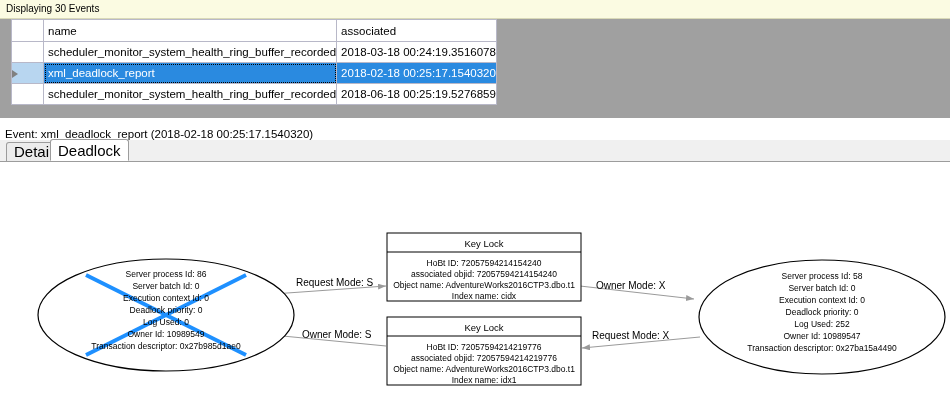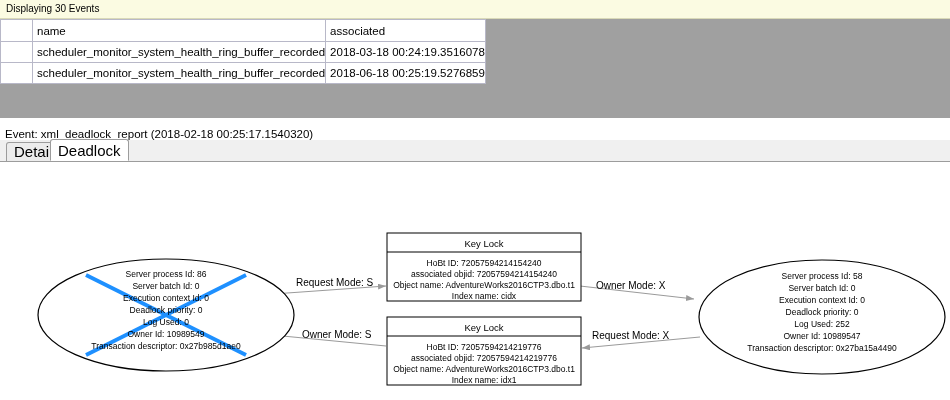--- a/index.html
+++ b/index.html
@@ -47,20 +47,21 @@
     position: absolute;
     left: 0; top: 19px;
     width: 950px; height: 99px;
     background: #a0a0a0;
     overflow: hidden;
   }
   .grid-table {
     border-collapse: collapse;
     table-layout: fixed;
     background: #4d7c0f;
+    margin-left: 11px;
   }
   .grid-table th, .grid-table td {
     border: 1px solid #b8b8c8;
     padding: 0 0 0 4px;
     font-weight: normal;
     font-size: 11.5px;
     text-align: left;
     height: 21px;
     box-sizing: border-box;
     white-space: nowrap;
@@ -185,20 +186,27 @@
           <th class="col-name">name</th>
           <th class="col-ts">associated</th>
         </tr>
       </thead>
       <tbody>
         <tr>
           <td class="col-sel"></td>
           <td class="col-name">scheduler_monitor_system_health_ring_buffer_recorded</td>
           <td class="col-ts">2018-03-18 00:24:19.3516078</td>
         </tr>
+        <tr class="row-selected">
+          <td class="col-sel">
+            <span class="sel-arrow"></span>
+          </td>
+          <td class="col-name cell-focus">xml_deadlock_report</td>
+          <td class="col-ts">2018-02-18 00:25:17.1540320</td>
+        </tr>
         <tr>
           <td class="col-sel"></td>
           <td class="col-name">scheduler_monitor_system_health_ring_buffer_recorded</td>
           <td class="col-ts">2018-06-18 00:25:19.5276859</td>
         </tr>
       </tbody>
     </table>
   </div>
 
   <div class="event-caption">

